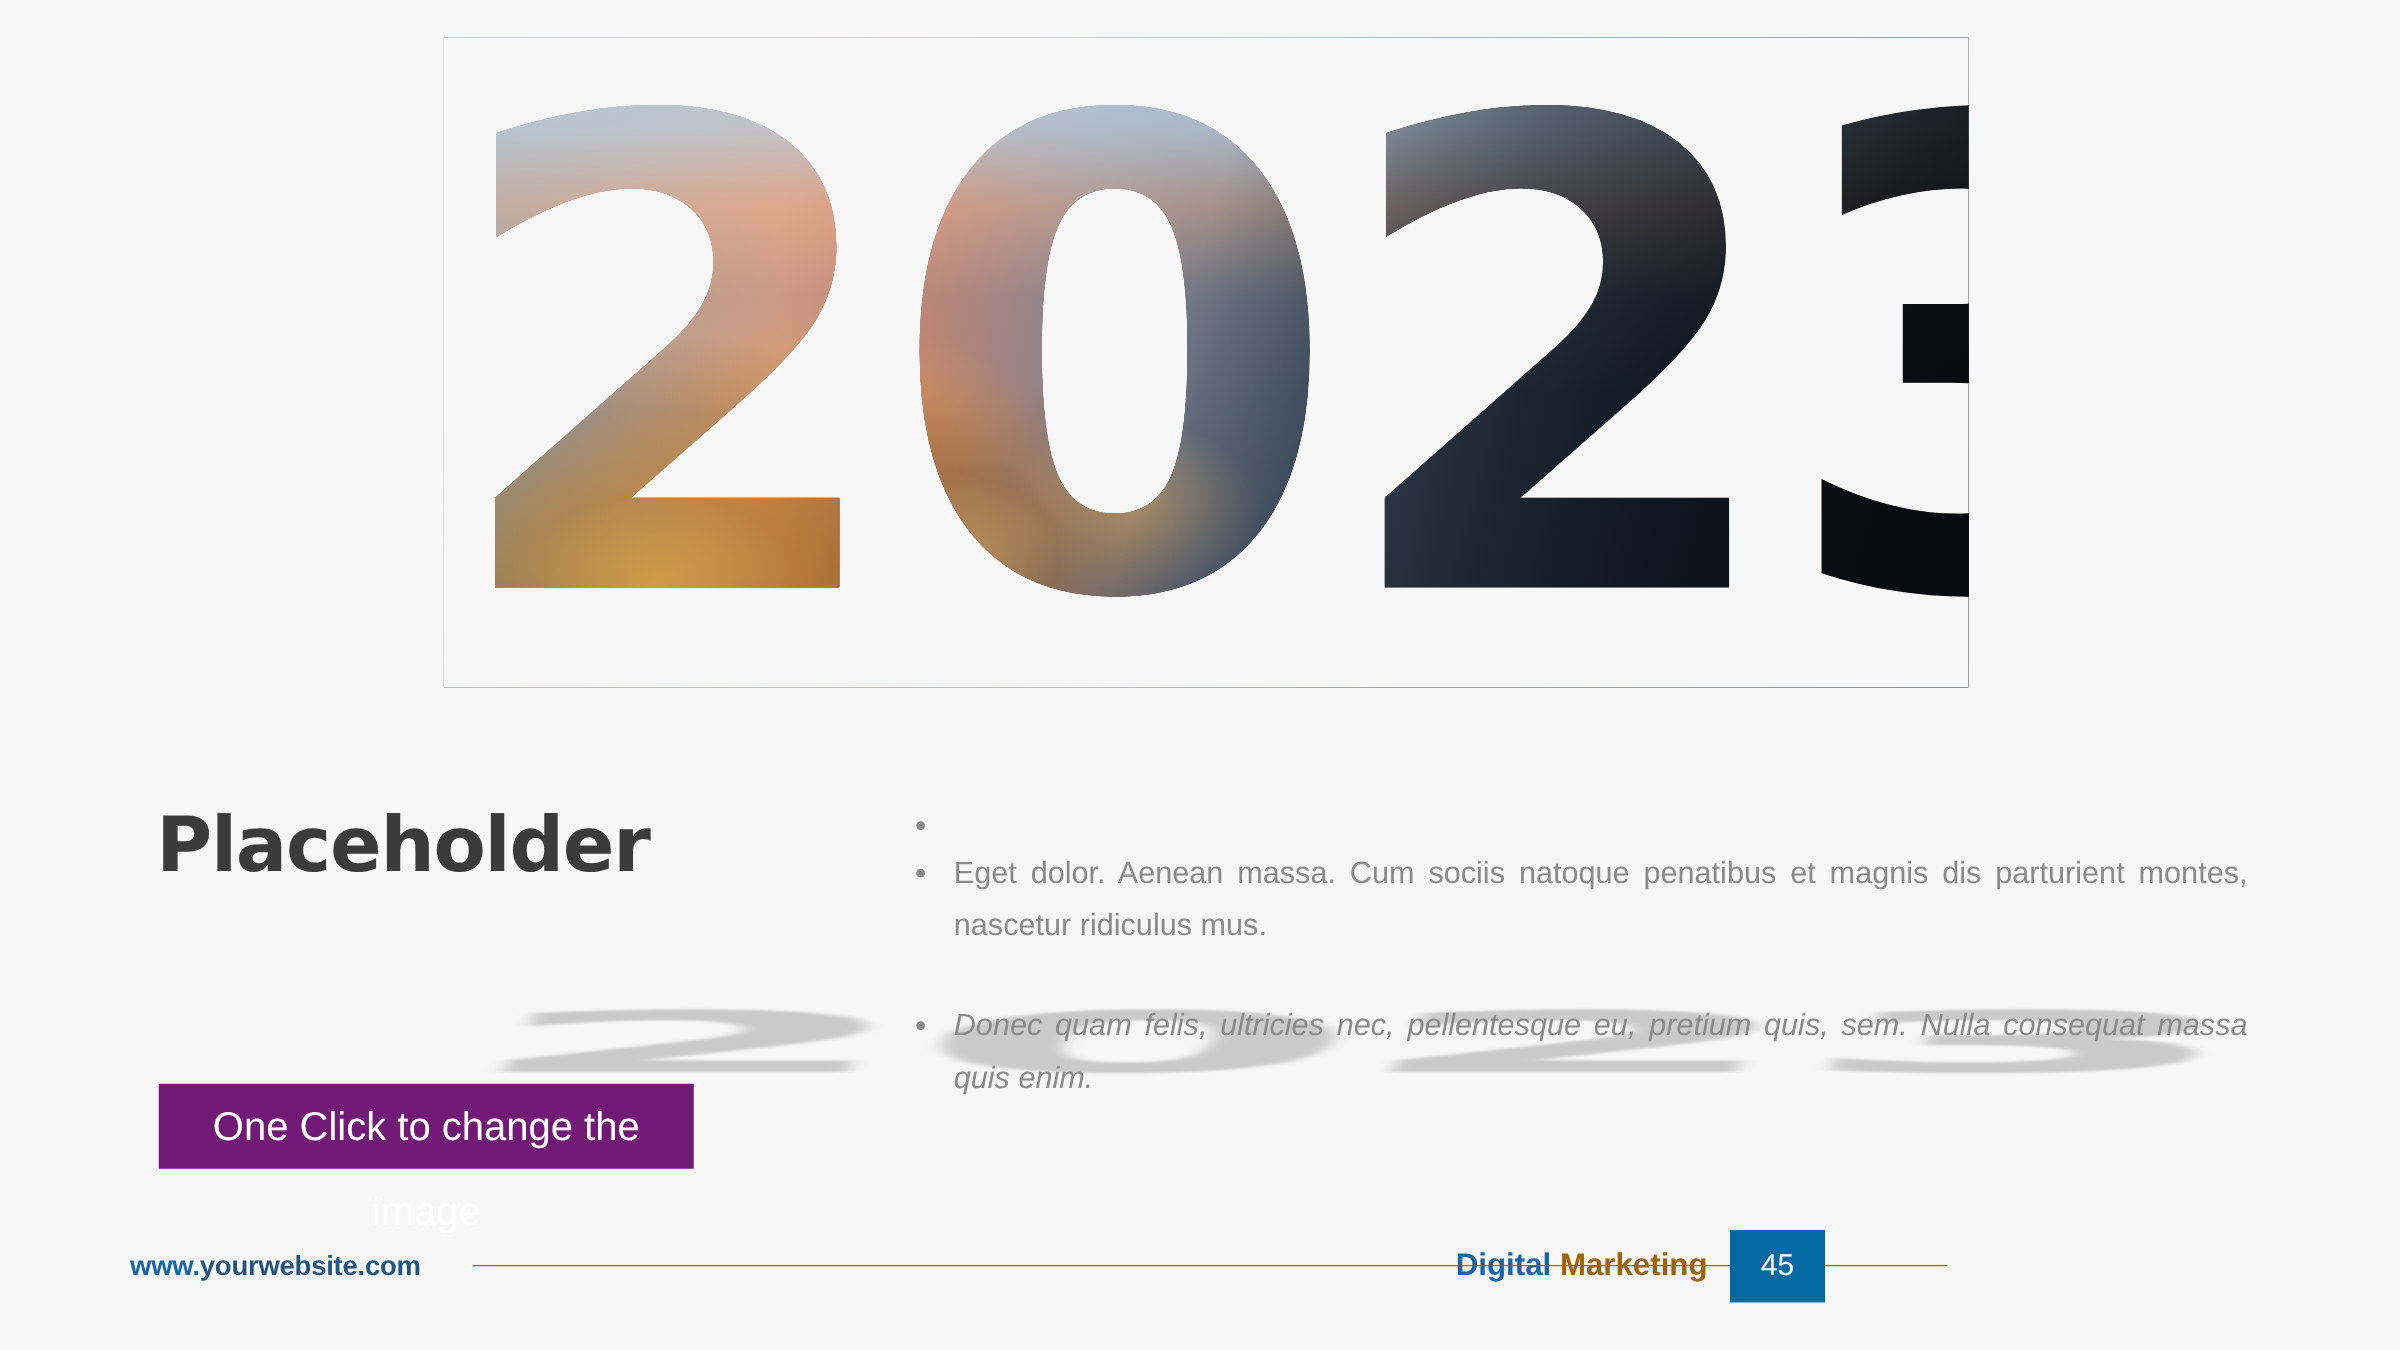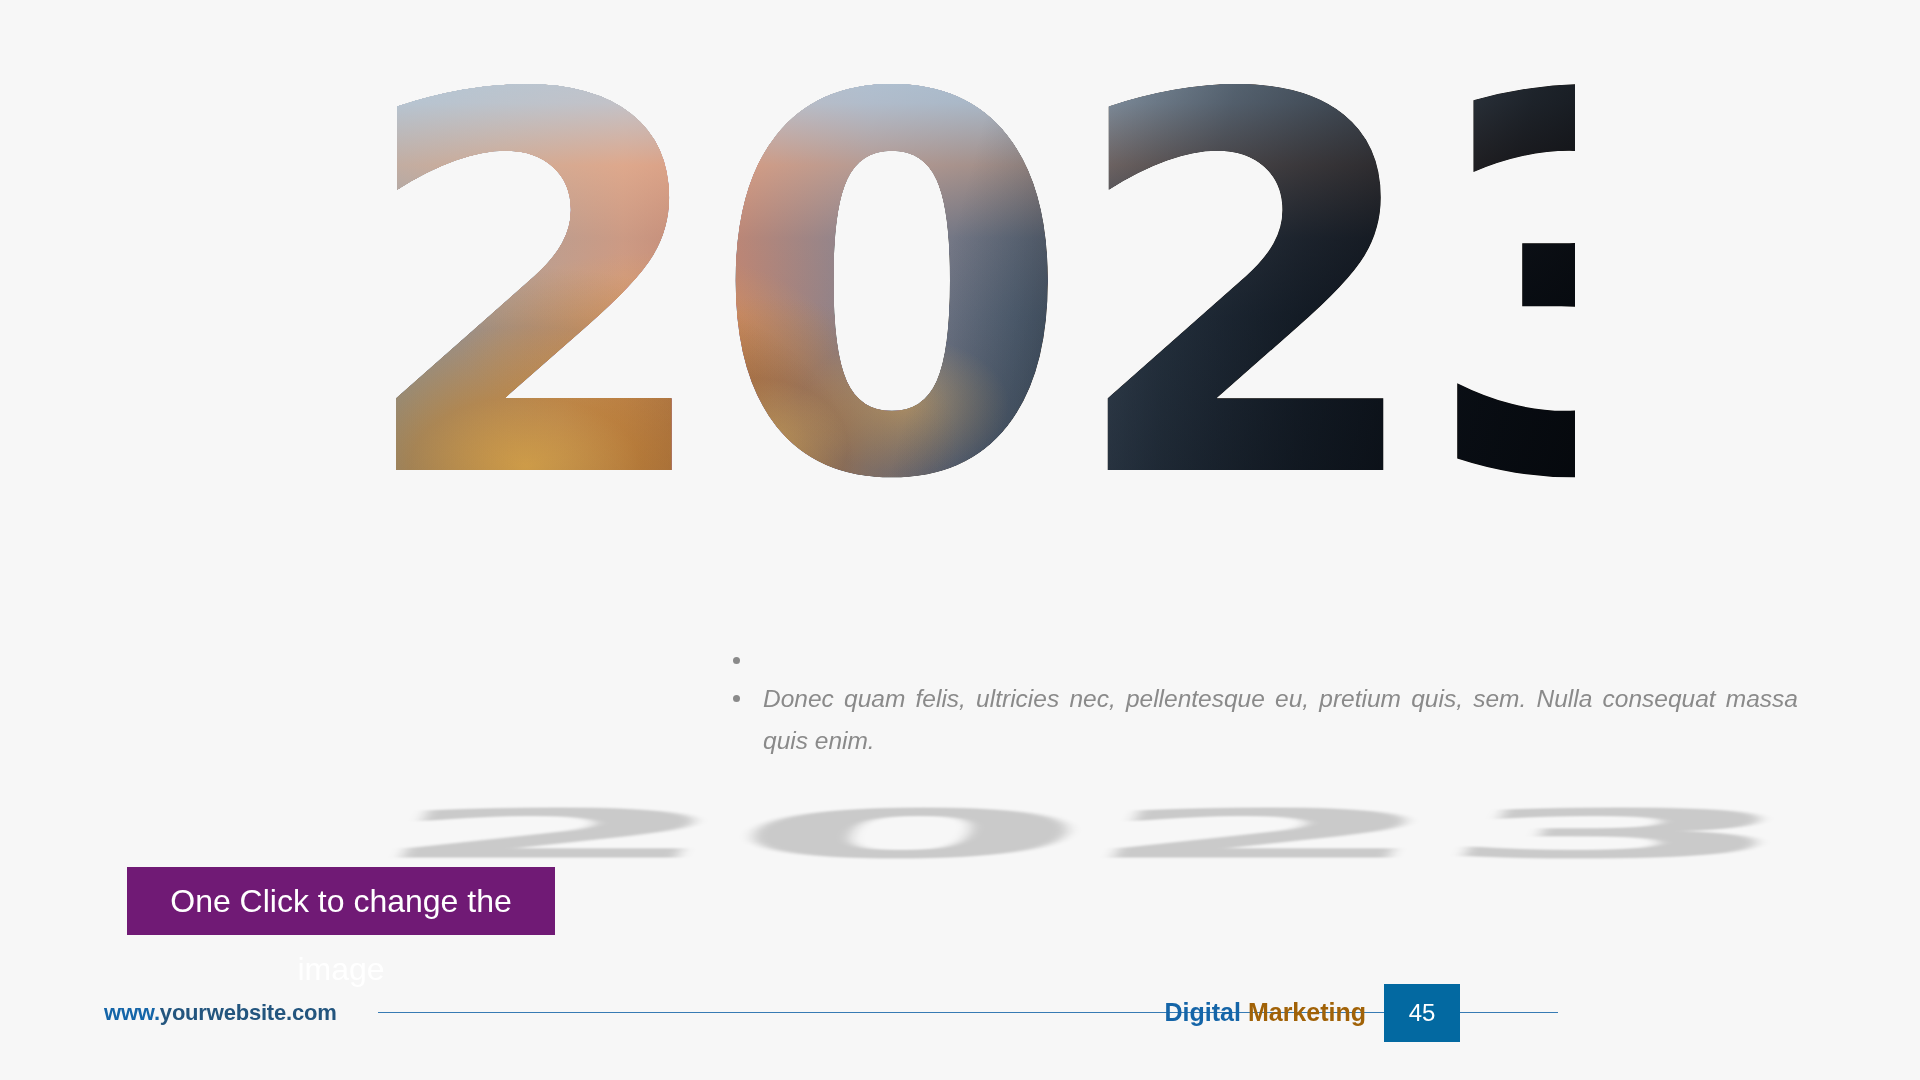--- a/index.html
+++ b/index.html
@@ -246,30 +246,35 @@
     <div class="knockout">
       <div class="year-photo"></div>
       <div class="cover">
         <div class="year-text">2023</div>
       </div>
     </div>
   </div>
 </div>
 
 <div class="headline">
+  <span class="l2">Placeholder</span>
 </div>
 
 <button class="cta-button">One Click to change the image</button>
 
 <div class="bullets">
   <div class="bullet">
     <span class="dot"></span>
   </div>
   <div class="bullet">
     <span class="dot"></span>
+    <span>Eget dolor. Aenean massa. Cum sociis natoque penatibus et magnis dis parturient montes, nascetur ridiculus mus.</span>
+  </div>
+  <div class="bullet">
+    <span class="dot"></span>
     <span>Donec quam felis, ultricies nec, pellentesque eu, pretium quis, sem. Nulla consequat massa quis enim.</span>
   </div>
 </div>
 
 <div class="footer">
   <div class="footer-url">
     <span class="part-a">www.</span><span class="part-b">yourwebsite.com</span>
   </div>
   <div class="footer-rule"></div>
   <div class="footer-brand">

